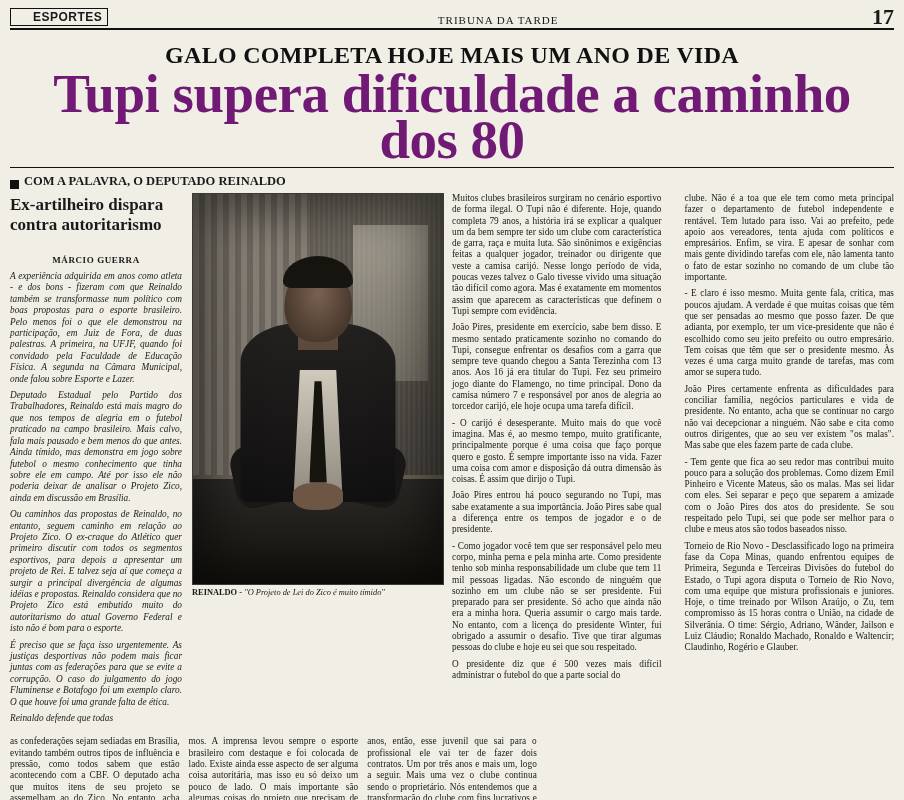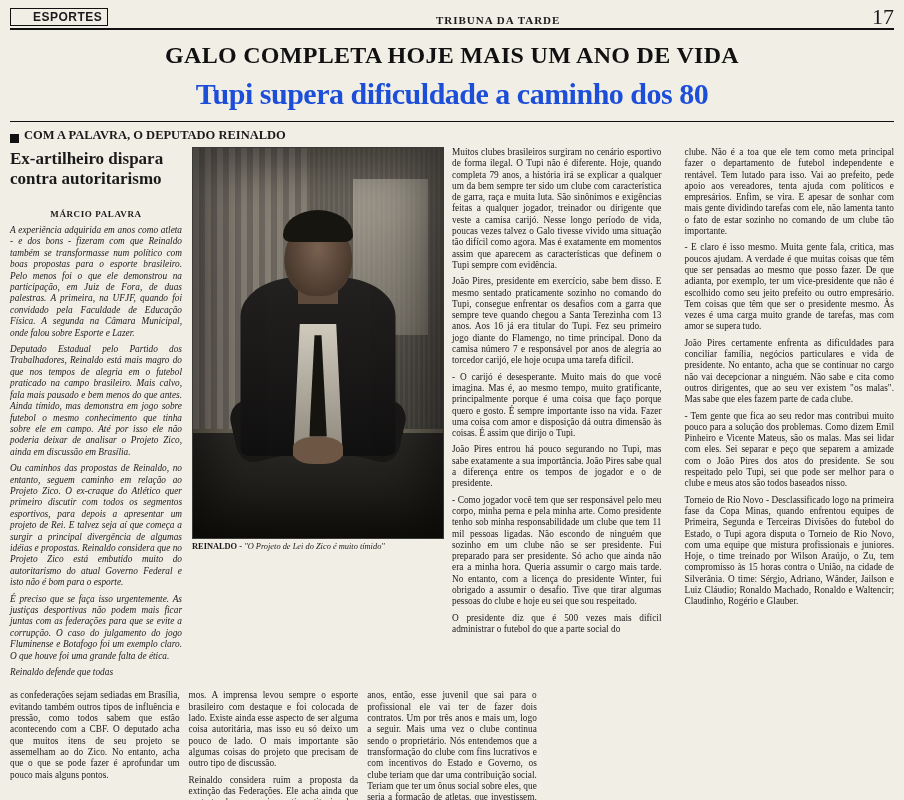--- a/index.html
+++ b/index.html
@@ -25,51 +25,51 @@
     height:22px;
   }
   .mh-left{
     font-family:"Liberation Sans", sans-serif;
     font-weight:bold;font-size:12px;letter-spacing:.5px;
     border:1px solid #111;padding:1px 5px 1px 22px;
     background:#f1eee6;
   }
   .mh-center{
     font-family:"Liberation Serif", serif;
-    font-weight:bold;font-size:11px;letter-spacing:1px;
+    font-weight:normal;font-size:11px;letter-spacing:1px;
     flex:0 0 auto;margin-left:16px;
   }
   .mh-right{
     display:flex;align-items:baseline;gap:6px;
     font-family:"Liberation Serif", serif;
     font-size:11.5px;font-style:italic;
   }
   .mh-right .pg{
-    font-style:normal;font-weight:normal;font-size:22px;line-height:18px;
+    font-style:normal;font-weight:bold;font-size:22px;line-height:18px;
     font-family:"Liberation Serif", serif;
   }
   
   .kicker{
     text-align:center;
     font-family:"Liberation Serif", serif;
     font-weight:bold;
     font-size:24px;
     letter-spacing:.3px;
     margin-top:12px;
     color:#111;
   }
   .headline{
     text-align:center;
     font-family:"Liberation Serif", serif;
     font-weight:bold;
-    font-size:30px;
+    font-size:55px;
     line-height:46px;
     letter-spacing:-.5px;
     margin:2px 0 4px 0;
-    color:#1d4ed8;
+    color:#701a75;
   }
   .rule-thin{border-top:1px solid #111;margin:3px 0 6px 0;}
   
   .seclabel{
     display:flex;align-items:flex-end;gap:5px;
     font-family:"Liberation Serif", serif;
     font-weight:bold;font-size:12.5px;
     margin-bottom:4px;
   }
   .seclabel .sq{width:9px;height:9px;background:#111;display:inline-block;}
@@ -170,21 +170,21 @@
 
   <div class="seclabel">
     <span class="sq"></span>
     <span>COM A PALAVRA, O DEPUTADO REINALDO</span>
   </div>
 
   <div class="body-wrap">
 
     <div class="col-left">
       <div class="subhead">Ex-artilheiro dispara contra autoritarismo</div>
-      <div class="byline">MÁRCIO PALAVRA</div>
+      <div class="byline">MÁRCIO GUERRA</div>
       <div class="lead">A experiência adquirida em anos como atleta - e dos bons - fizeram com que Reinaldo também se transformasse num político com boas propostas para o esporte brasileiro. Pelo menos foi o que ele demonstrou na participação, em Juiz de Fora, de duas palestras. A primeira, na UFJF, quando foi convidado pela Faculdade de Educação Física. A segunda na Câmara Municipal, onde falou sobre Esporte e Lazer.</div>
       <div class="lead">Deputado Estadual pelo Partido dos Trabalhadores, Reinaldo está mais magro do que nos tempos de alegria em o futebol praticado na campo brasileiro. Mais calvo, fala mais pausado e bem menos do que antes. Ainda tímido, mas demonstra em jogo sobre futebol o mesmo conhecimento que tinha sobre ele em campo. Até por isso ele não poderia deixar de analisar o Projeto Zico, ainda em discussão em Brasília.</div>
       <div class="lead">Ou caminhos das propostas de Reinaldo, no entanto, seguem caminho em relação ao Projeto Zico. O ex-craque do Atlético quer primeiro discutir com todos os segmentos esportivos, para depois a apresentar um projeto de Rei. E talvez seja aí que começa a surgir a principal divergência de algumas idéias e propostas. Reinaldo considera que no Projeto Zico está embutido muito do autoritarismo do atual Governo Federal e isto não é bom para o esporte.</div>
       <div class="lead">É preciso que se faça isso urgentemente. As justiças desportivas não podem mais ficar juntas com as federações para que se evite a corrupção. O caso do julgamento do jogo Fluminense e Botafogo foi um exemplo claro. O que houve foi uma grande falta de ética.</div>
       <div class="lead">Reinaldo defende que todas</div>
     </div>
 
     <div class="col-photo">
       <div class="photo-box">
         <div class="ph-wall"></div>

